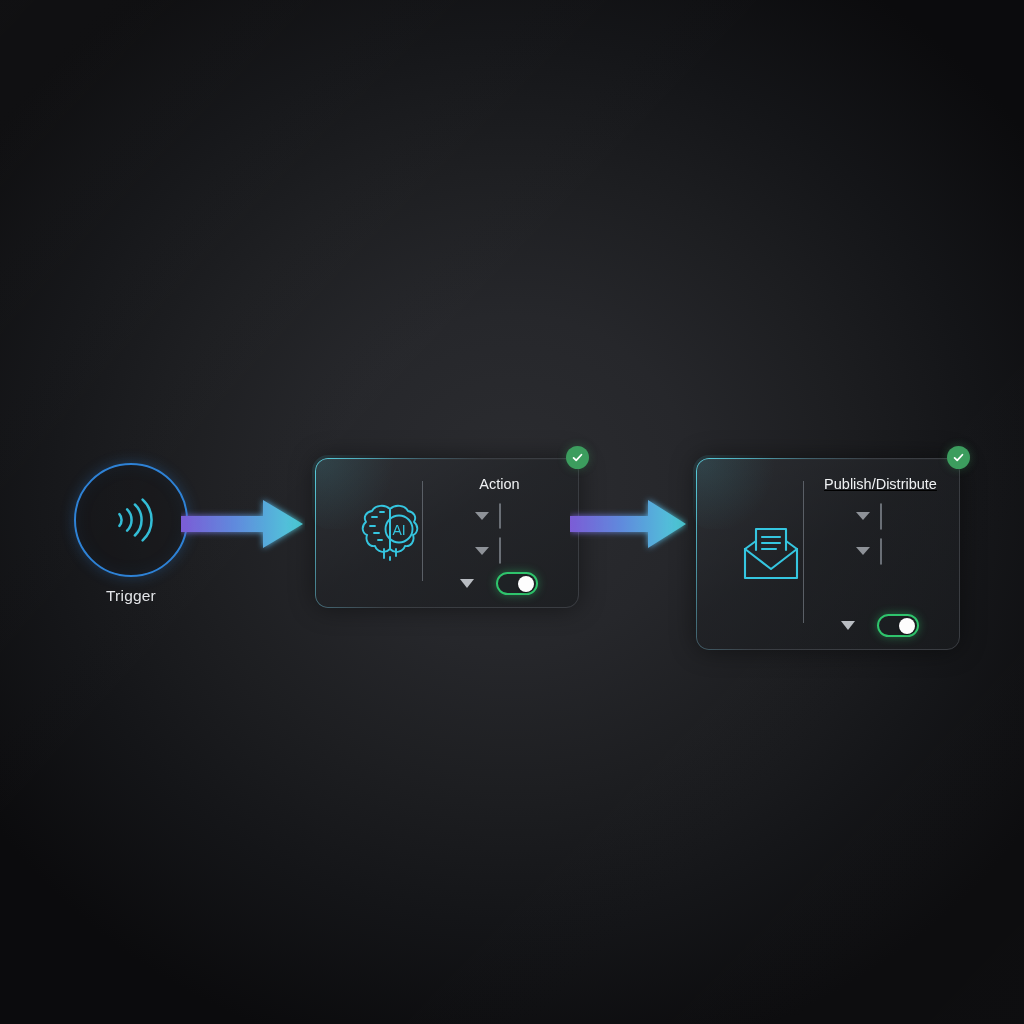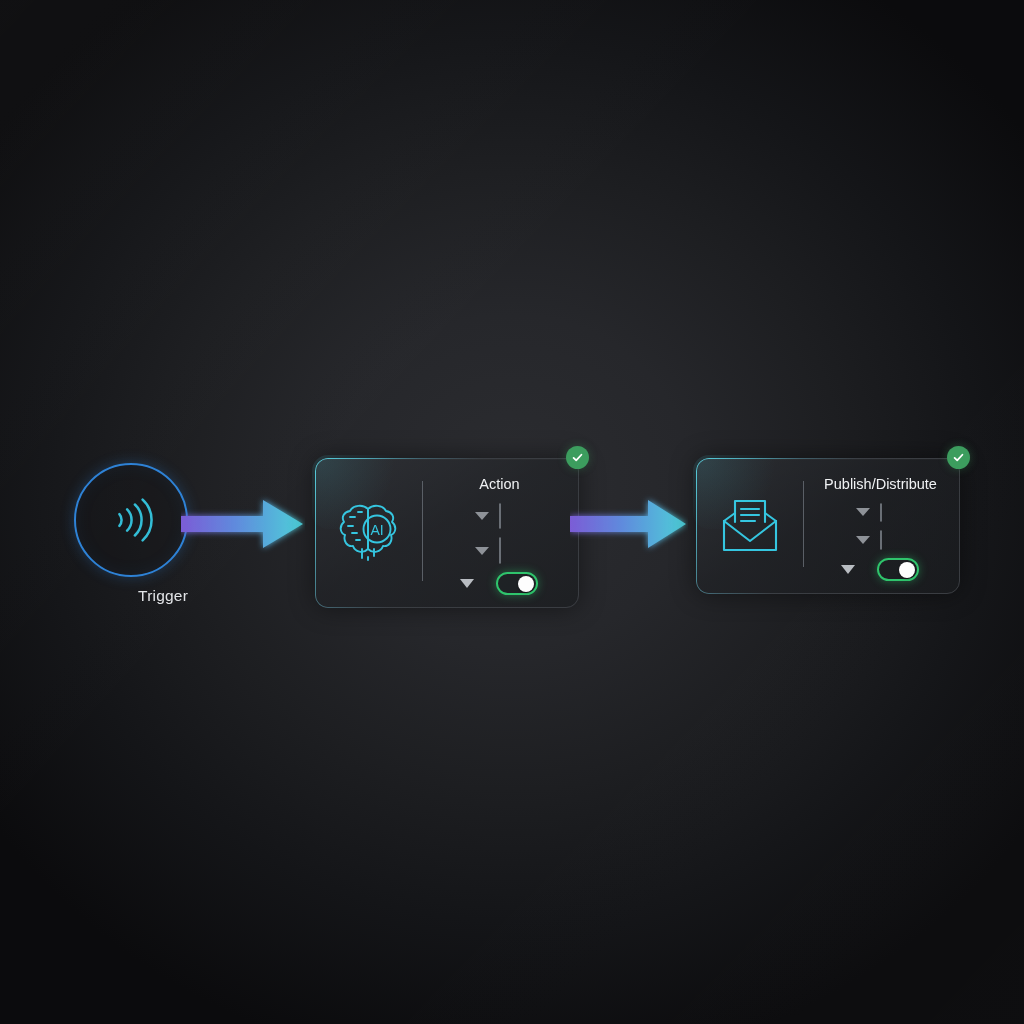--- a/index.html
+++ b/index.html
@@ -65,21 +65,21 @@
     top: 50%;
     transform: translate(-50%,-50%);
     width: 62px;
     height: 62px;
   }
   #trigger-label {
     position: absolute;
     left: 74px;
     top: 587px;
     width: 114px;
-    text-align: right;
+    text-align: center;
     color: #e2e4e7;
     font-size: 15.5px;
     letter-spacing: 0.2px;
   }
 
   
   .flow-arrow {
     position: absolute;
     height: 64px;
   }
@@ -121,35 +121,35 @@
     content: "";
     position: absolute;
     left: -4px; top: -4px;
     width: 90px; height: 74px;
     border-radius: 16px;
     background: radial-gradient(circle at 10% 10%, rgba(77,208,225,0.12), rgba(77,208,225,0) 70%);
     pointer-events: none;
   }
 
   #card-action   { left: 315px; top: 458px; width: 264px; height: 150px; }
-  #card-publish  { left: 696px; top: 458px; width: 264px; height: 136px; }
+  #card-publish  { left: 696px; top: 458px; width: 264px; height: 192px; text-decoration: underline; }
 
   .card-inner {
     position: relative;
     display: flex;
     align-items: stretch;
     height: 100%;
     padding: 0;
   }
 
   .card-icon-col {
     flex: 0 0 106px;
     display: flex;
     align-items: center;
-    justify-content: center;
+    justify-content: flex-end;
   }
   .card-icon-col svg { display: block; }
 
   .card-divider {
     width: 1px;
     margin: 22px 0 26px 0;
     background: #5a5f66;
     flex: 0 0 1px;
   }
 

